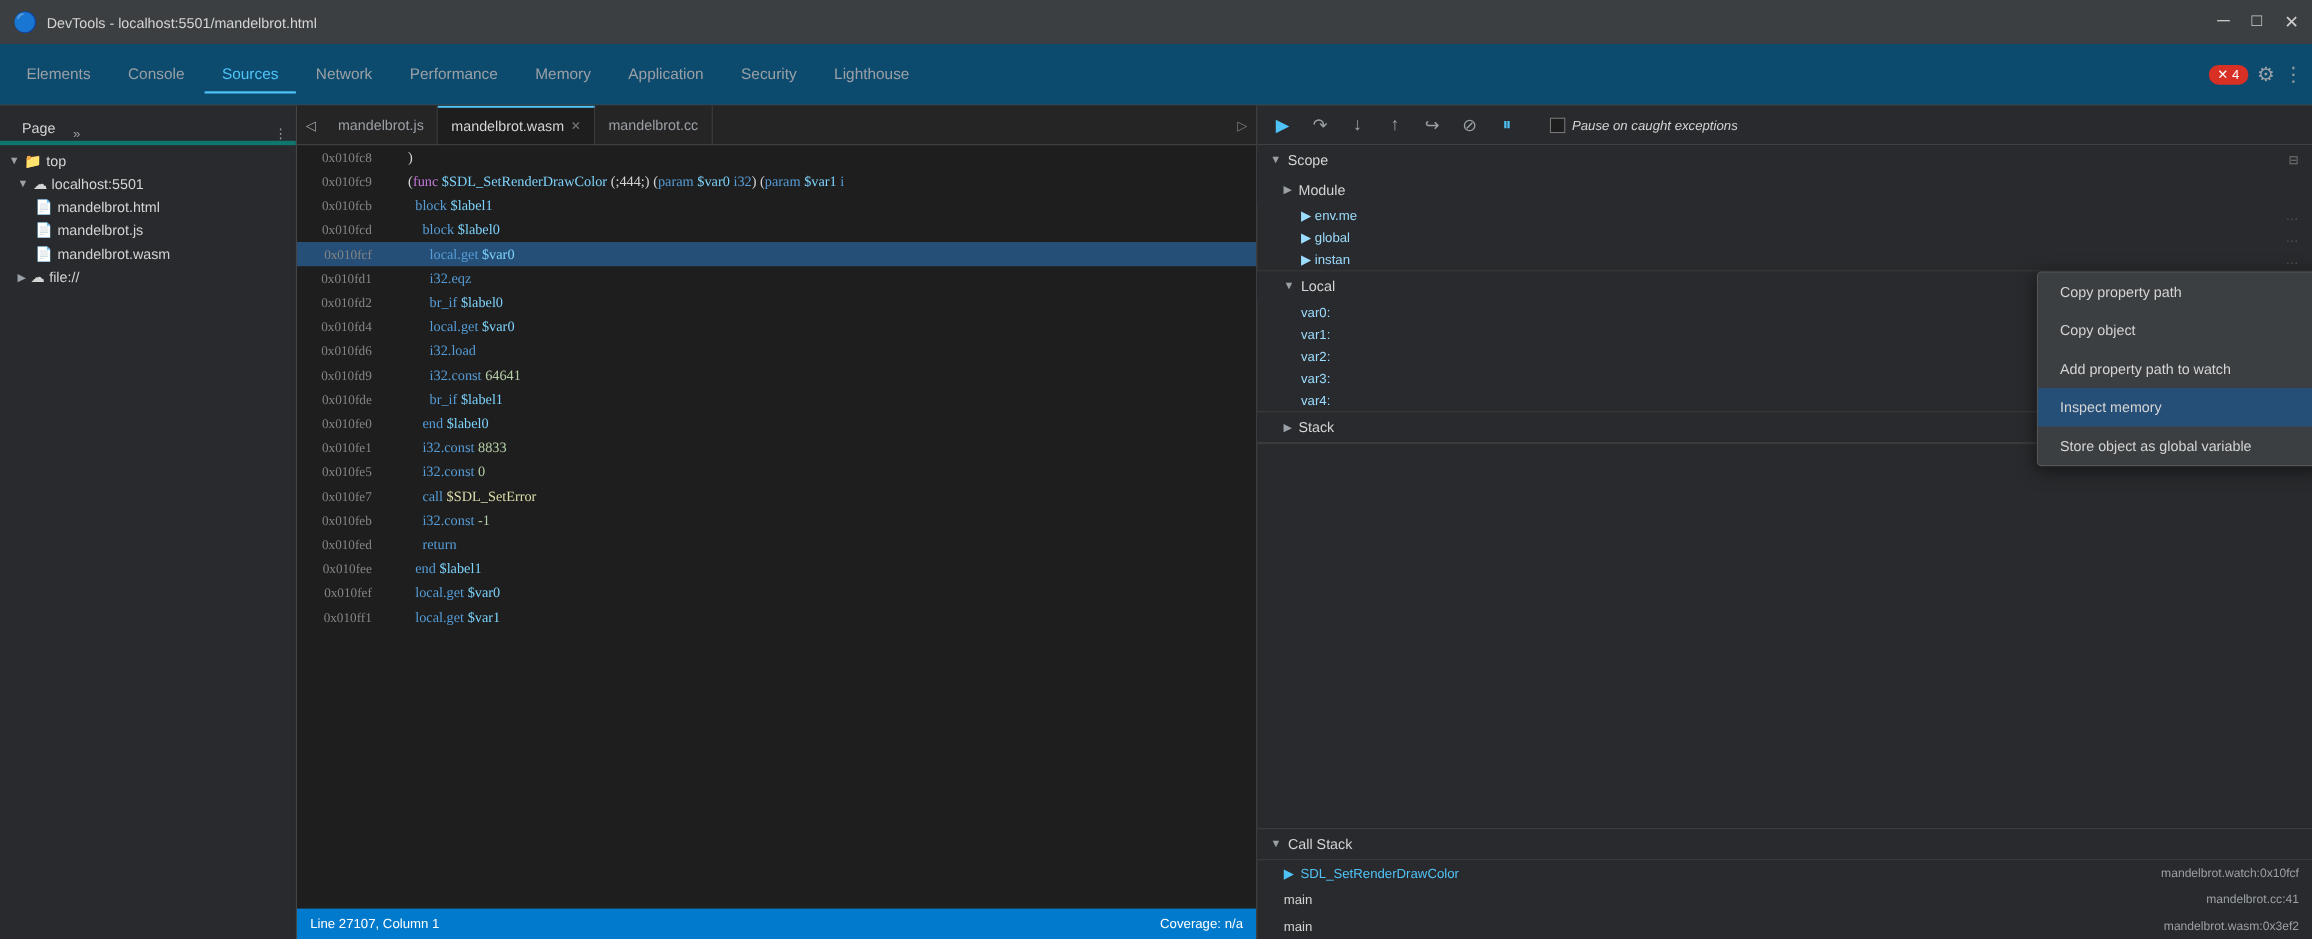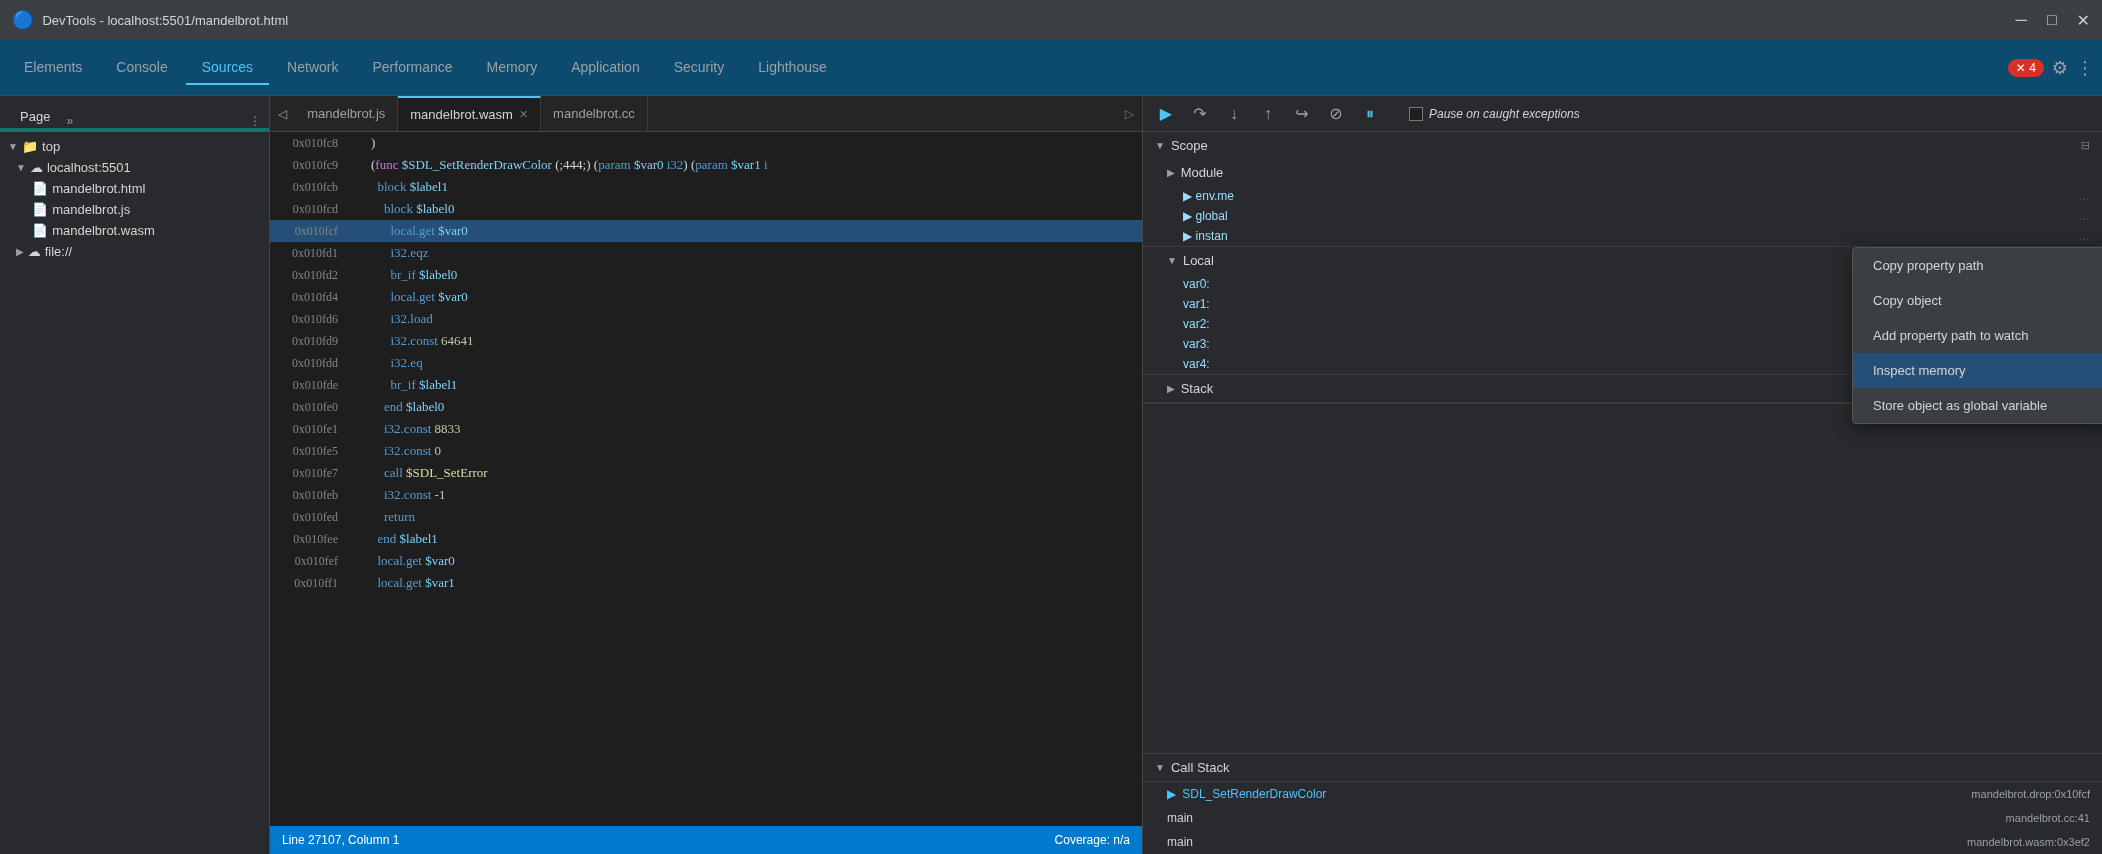--- a/index.html
+++ b/index.html
@@ -223,24 +223,20 @@
       </div>
       <div class="code-row">
         <span class="line-addr">0x010fd6</span>
         <span class="line-content">          <span class="kw-blue">i32.load</span></span>
       </div>
       <div class="code-row">
         <span class="line-addr">0x010fd9</span>
         <span class="line-content">          <span class="kw-blue">i32.const</span> <span class="kw-num">64641</span></span>
       </div>
       <div class="code-row">
-        <span class="line-addr">0x010fdd</span>
-        <span class="line-content">          <span class="kw-blue">i32.eq</span></span>
-      </div>
-      <div class="code-row">
         <span class="line-addr">0x010fde</span>
         <span class="line-content">          <span class="kw-blue">br_if</span> <span class="kw-var">$label1</span></span>
       </div>
       <div class="code-row">
         <span class="line-addr">0x010fe0</span>
         <span class="line-content">        <span class="kw-blue">end</span> <span class="kw-var">$label0</span></span>
       </div>
       <div class="code-row">
         <span class="line-addr">0x010fe1</span>
         <span class="line-content">        <span class="kw-blue">i32.const</span> <span class="kw-num">8833</span></span>
@@ -371,21 +367,21 @@
       <div class="call-stack-section">
         <div class="call-stack-header">
           <span class="scope-expand">▼</span>
           <span>Call Stack</span>
         </div>
         <div class="call-stack-item">
           <div style="display:flex;align-items:center;">
             <span class="call-stack-fn-icon">▶</span>
             <span class="call-stack-fn active">SDL_SetRenderDrawColor</span>
           </div>
-          <span class="call-stack-loc">mandelbrot.drop:0x10fcf</span>
+          <span class="call-stack-loc">mandelbrot.watch:0x10fcf</span>
         </div>
         <div class="call-stack-item">
           <div style="display:flex;align-items:center;">
             <span class="call-stack-fn">main</span>
           </div>
           <span class="call-stack-loc">mandelbrot.cc:41</span>
         </div>
         <div class="call-stack-item">
           <div style="display:flex;align-items:center;">
             <span class="call-stack-fn">main</span>

